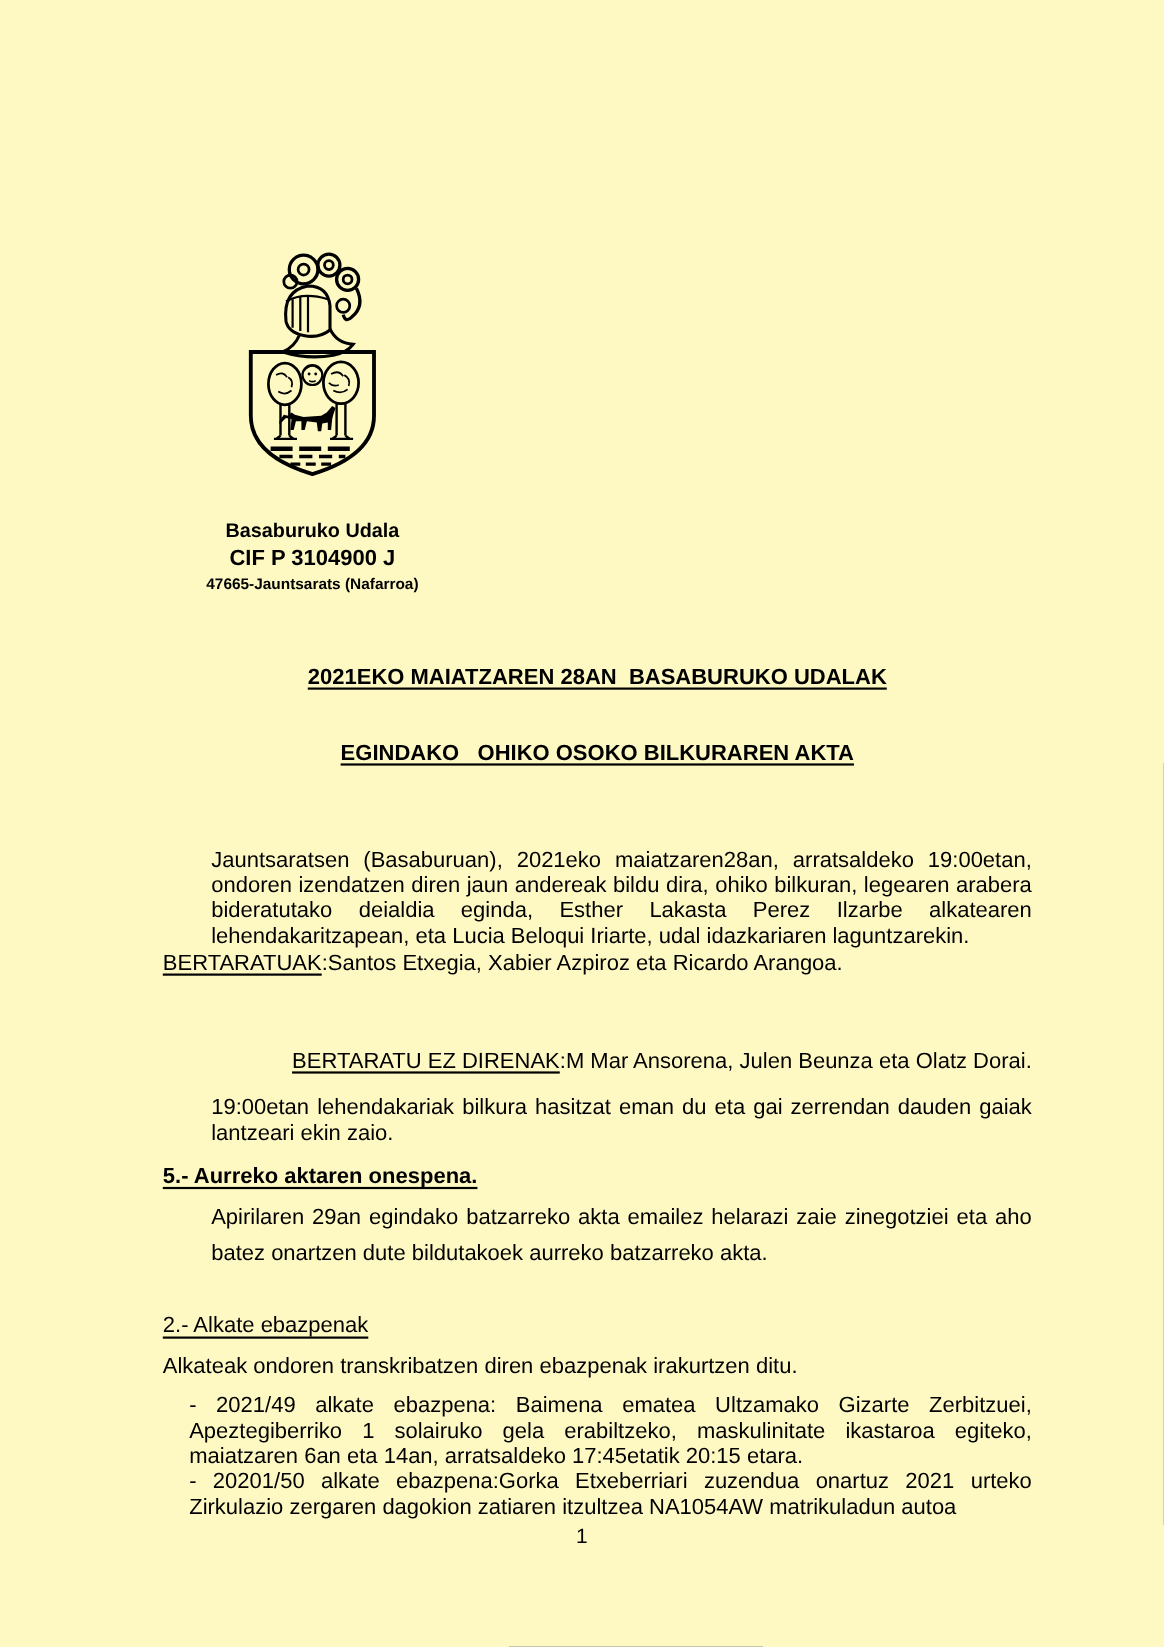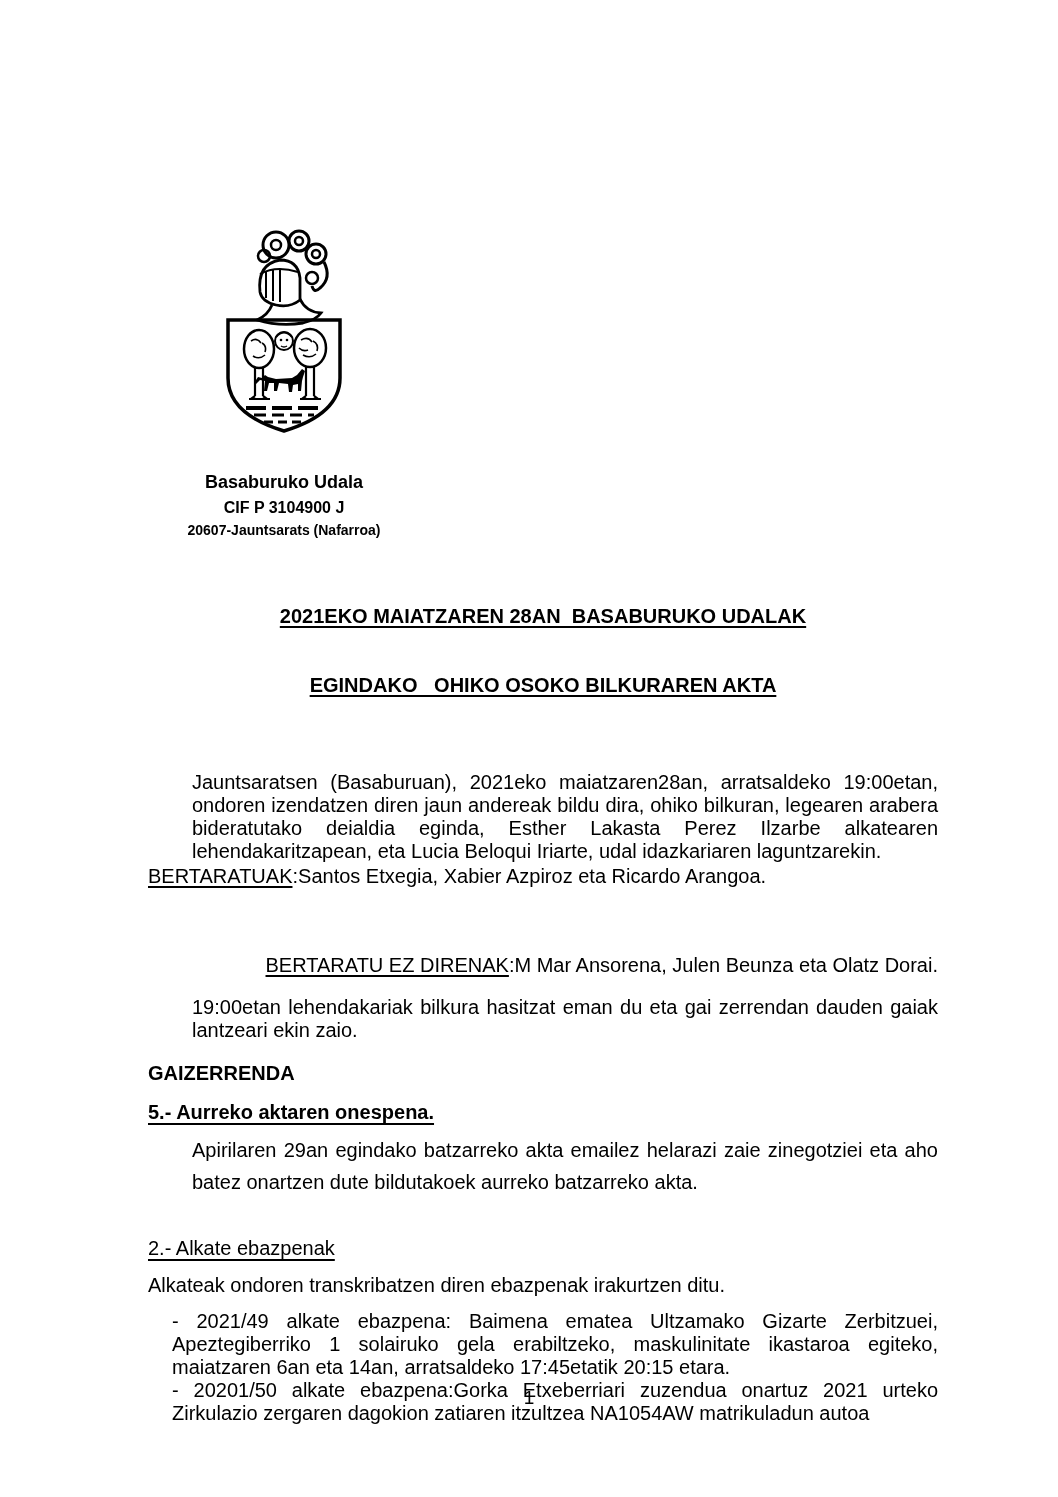--- a/index.html
+++ b/index.html
@@ -1,31 +1,31 @@
 <!DOCTYPE html>
 <html><head>
 <meta charset="utf-8">
 <style>
   html, body { margin:0; padding:0; background:#888; }
   .page {
     position: relative;
     width: 1058px;
     height: 1497px;
     margin: 0 auto;
-    background: #ffffff;
+    background: #fef9c3;
     color: #000000;
     font-family: "Liberation Sans", sans-serif;
     box-sizing: border-box;
     padding: 228px 120px 0 148px;
     overflow: hidden;
   }
   .letterhead { width: 272px; text-align: center; }
   .crest { display: block; margin: 0 auto; width: 120px; height: 210px; }
   .org  { font-size: 18px; font-weight: bold; line-height: 20px; margin-top: 34px; }
-  .cif  { font-size: 16px; font-weight: bold; line-height: 20px; margin-top: 6px; }
+  .cif  { font-size: 20px; font-weight: bold; line-height: 20px; margin-top: 6px; }
   .addr { font-size: 14px; font-weight: bold; line-height: 20px; margin-top: 2px; }
 
   .title {
     margin-top: 19px;
     text-align: center;
     font-weight: bold;
     font-size: 20px;
     line-height: 23px;
     white-space: pre-wrap;
   }
@@ -106,38 +106,37 @@
       <path d="M30,155 L34,149 L38,150 L41,147 L44,149 L52,151 L68,150 L73,147 L78,141 L81,143 L79,149 L78,153
                L77,163 L74,163 L74,156 L69,157 L68,164 L65,164 L64,156 L55,155 L53,163 L50,163 L50,155
                L45,155 L43,163 L40,163 L41,153 L36,152 L30,158 Z" fill="#000"></path>
 
       <path class="ln" d="M22,180 H98" stroke-width="4" stroke-dasharray="20 6"></path>
       <path class="ln" d="M30,187 H90" stroke-width="3" stroke-dasharray="12 6"></path>
       <path class="ln" d="M40,194 H80" stroke-width="3" stroke-dasharray="9 5"></path>
     </svg>
     <div class="org">Basaburuko Udala</div>
     <div class="cif">CIF P 3104900 J</div>
-    <div class="addr">20607-Jauntsarats (Nafarroa)</div>
+    <div class="addr">47665-Jauntsarats (Nafarroa)</div>
   </div>
 
   <div class="title">
     <div><span>2021EKO MAIATZAREN 28AN  BASABURUKO UDALAK</span></div>
     <div><span>EGINDAKO   OHIKO OSOKO BILKURAREN AKTA</span></div>
   </div>
 
   <p class="intro j">Jauntsaratsen (Basaburuan), 2021eko maiatzaren28an, arratsaldeko 19:00etan, ondoren izendatzen diren jaun andereak bildu dira, ohiko bilkuran, legearen arabera bideratutako deialdia eginda, Esther Lakasta Perez Ilzarbe alkatearen lehendakaritzapean, eta Lucia Beloqui Iriarte, udal idazkariaren laguntzarekin.</p>
 
   <p class="attendees"><span class="u">BERTARATUAK</span><span>:Santos Etxegia, Xabier Azpiroz eta Ricardo Arangoa.</span></p>
 
   <p class="absent"><span class="u">BERTARATU EZ DIRENAK</span><span>:M Mar Ansorena, Julen  Beunza eta Olatz Dorai.</span></p>
 
 
   <p class="opening j">19:00etan lehendakariak bilkura hasitzat eman du eta gai zerrendan dauden gaiak lantzeari ekin zaio.</p>
 
-  <p class="gaiz">GAIZERRENDA</p>
 
   <p class="item1h"><span class="hu">5.- Aurreko aktaren onespena.</span></p>
   <p class="item1b j">Apirilaren 29an egindako batzarreko akta emailez helarazi zaie zinegotziei eta aho batez onartzen dute bildutakoek aurreko batzarreko akta.</p>
 
   <p class="item2h"><span class="hu">2.- Alkate ebazpenak</span></p>
   <p class="item2b">Alkateak ondoren transkribatzen diren ebazpenak irakurtzen ditu.</p>
 
   <div class="list">
     <p>- 2021/49 alkate ebazpena: Baimena ematea Ultzamako Gizarte Zerbitzuei, Apeztegiberriko 1 solairuko gela erabiltzeko,  maskulinitate ikastaroa egiteko, maiatzaren 6an eta 14an,  arratsaldeko 17:45etatik 20:15 etara.</p>
     <p>- 20201/50 alkate ebazpena:Gorka Etxeberriari zuzendua onartuz 2021 urteko Zirkulazio zergaren dagokion zatiaren itzultzea NA1054AW matrikuladun autoa</p>

